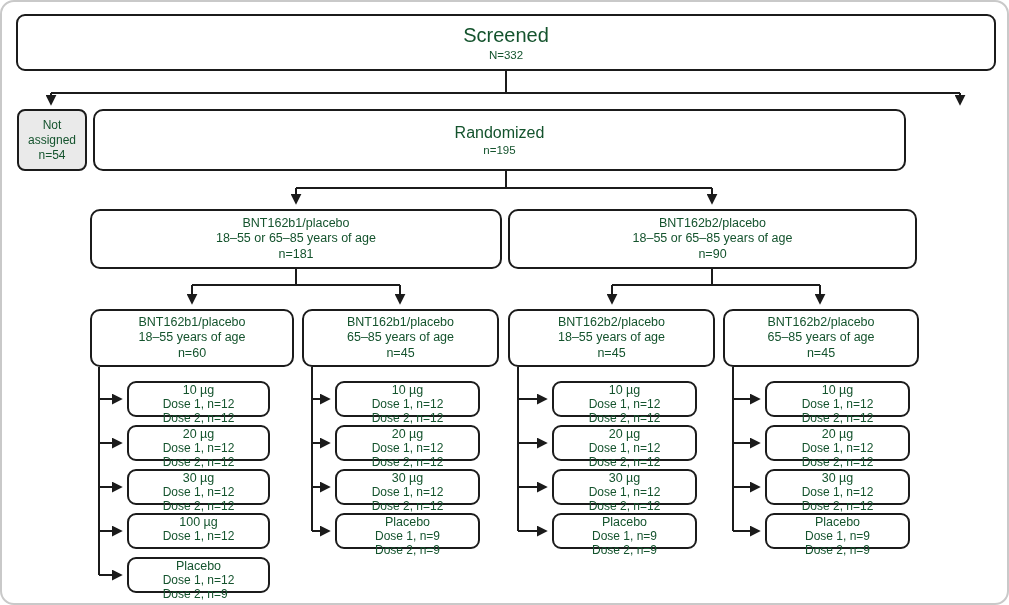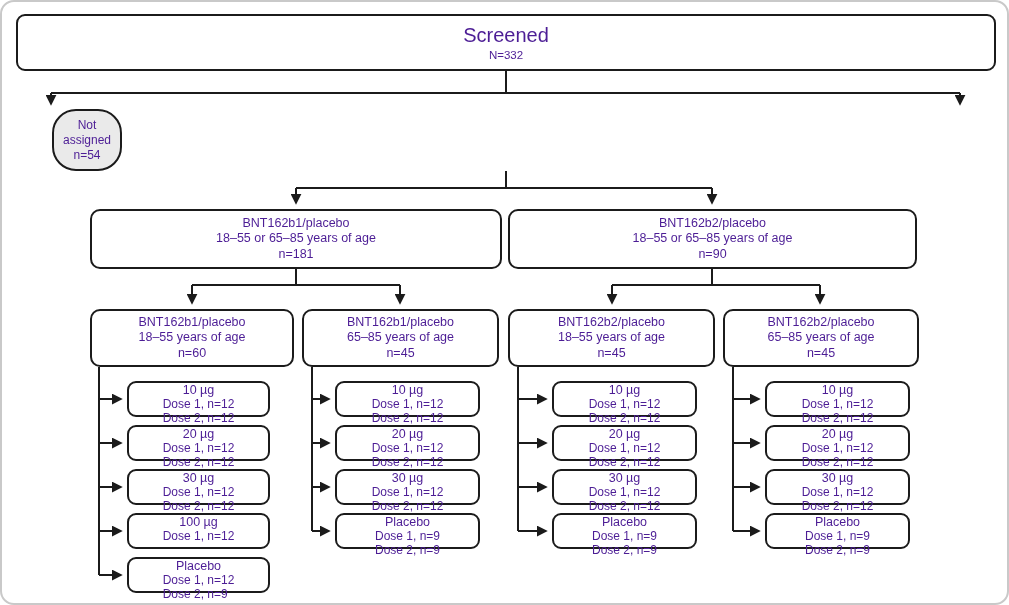--- a/index.html
+++ b/index.html
@@ -1,39 +1,39 @@
 <!DOCTYPE html>
 <html><head>
 <meta charset="utf-8">
 <style>
   html,body{margin:0;padding:0;background:#fff;}
   .canvas{
     position:relative;
     width:1009px;height:605px;
     background:#fff;
     font-family:"Liberation Sans","DejaVu Sans",sans-serif;
-    color:#4c1d95;
+    color:#14532d;
     overflow:hidden;
     box-sizing:border-box;
     border:2px solid #c9c9c9;
     border-radius:14px;
   }
   .connectors{position:absolute;left:0;top:0;width:1009px;height:605px;}
   .box{
     position:absolute;
     box-sizing:border-box;
     background:#fff;
     border:2px solid #1b1b1b;
     border-radius:10px;
     display:flex;flex-direction:column;
     align-items:center;justify-content:center;
     text-align:center;
     line-height:1.25;
   }
-  .box.shaded{background:#eaeaea;border-radius:24px;margin-left:35px;}
+  .box.shaded{background:#eaeaea;border-radius:8px;}
   .title-lg{font-size:20px;}
   .title-md{font-size:16px;}
   .subtext{font-size:11.5px;}
   .small-text{font-size:12px;}
   .box .line{font-size:12.5px;}
   .dose{
     position:absolute;
     box-sizing:border-box;
     height:36px;
     background:#fff;
@@ -119,20 +119,24 @@
   <div class="box" style="left:14px;top:12px;width:980px;height:57px;border-radius:9px;">
     <div class="title-lg">Screened</div>
     <div class="subtext">N=332</div>
   </div>
 
   <div class="box shaded" style="left:15px;top:107px;width:70px;height:62px;padding:0 6px;">
     <div class="small-text">Not assigned</div>
     <div class="small-text">n=54</div>
   </div>
 
+  <div class="box" style="left:91px;top:107px;width:813px;height:62px;">
+    <div class="title-md">Randomized</div>
+    <div class="subtext">n=195</div>
+  </div>
 
 
   <div class="box" style="left:88px;top:207px;width:412px;height:60px;">
     <div class="line">BNT162b1/placebo</div>
     <div class="line">18–55 or 65–85 years of age</div>
     <div class="line">n=181</div>
   </div>
   <div class="box" style="left:506px;top:207px;width:409px;height:60px;">
     <div class="line">BNT162b2/placebo</div>
     <div class="line">18–55 or 65–85 years of age</div>

